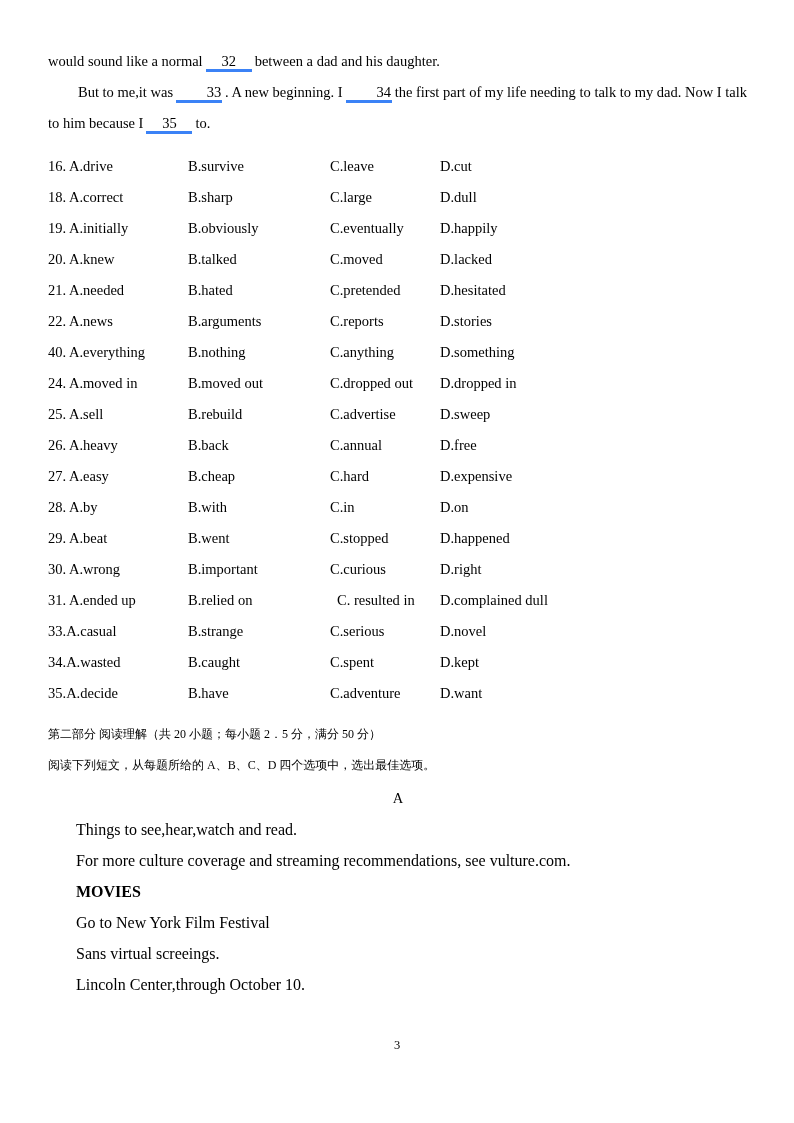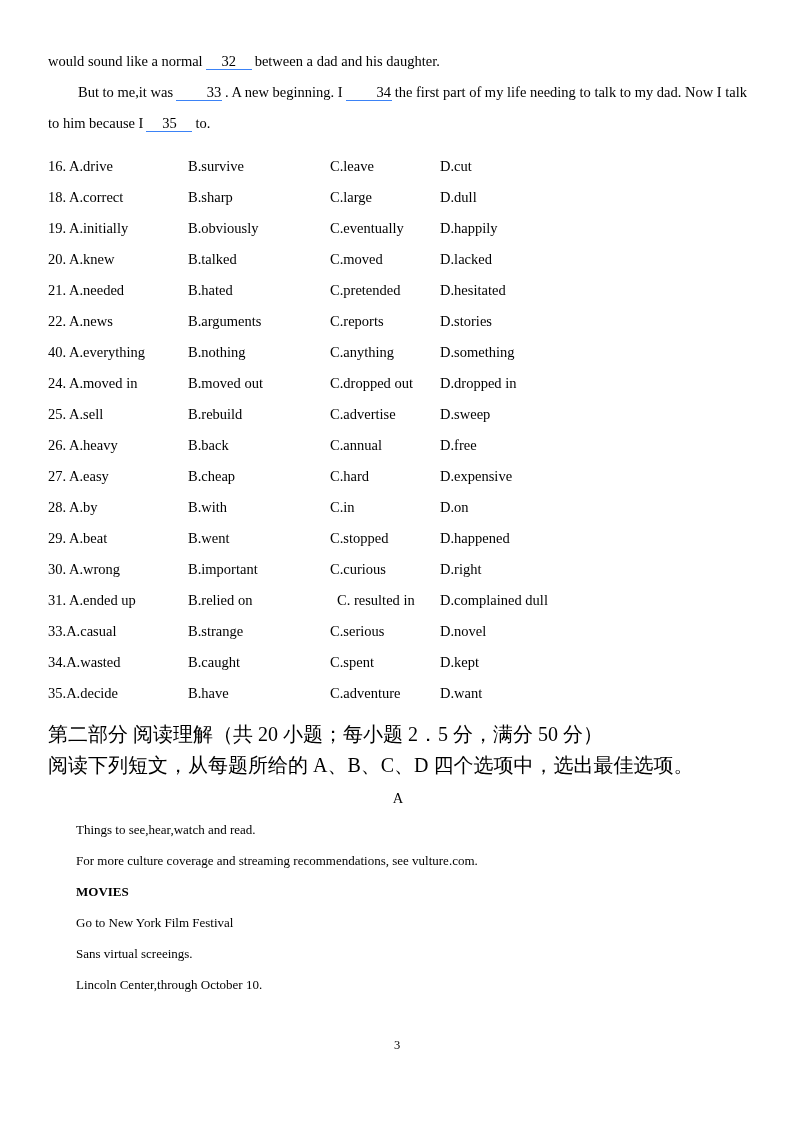--- a/index.html
+++ b/index.html
@@ -38,21 +38,21 @@
     margin: 0;
     white-space: normal;
   }
   .para.first-line { text-indent: 0; }
   .para.indent { text-indent: 30px; }
 
   .blank {
     display: inline-block;
     min-width: 46px;
     text-align: center;
-    border-bottom: 1px solid #3b82f6;
+    border-bottom: 3px solid #3b82f6;
     line-height: 15px;
     margin: 0 3px;
     vertical-align: baseline;
   }
 
   
   .options {
     margin-top: 12px;
   }
   .opt-row {
@@ -70,38 +70,38 @@
   .col-b { left: 140px; }
   .col-c { left: 282px; }
   .col-d { left: 392px; }
   .opt-row.wide-c .col-c { left: 289px; }
 
   
   .cn-block {
     margin-top: 10px;
   }
   .cn-line {
-    font-size: 20px;
+    font-size: 12px;
     line-height: 31px;
     font-family: "Liberation Serif", "DejaVu Serif", serif;
   }
 
   
   .passage-label {
     text-align: center;
     font-size: 14.5px;
     line-height: 31px;
     width: 700px;
     margin-top: 2px;
   }
   .passage {
     margin-top: 0px;
   }
   .p-line {
-    font-size: 13px;
+    font-size: 16px;
     line-height: 31px;
     padding-left: 28px;
   }
   .p-line.bold { font-weight: bold; }
 
   
   .page-number {
     position: absolute;
     left: 0;
     top: 1038px;

